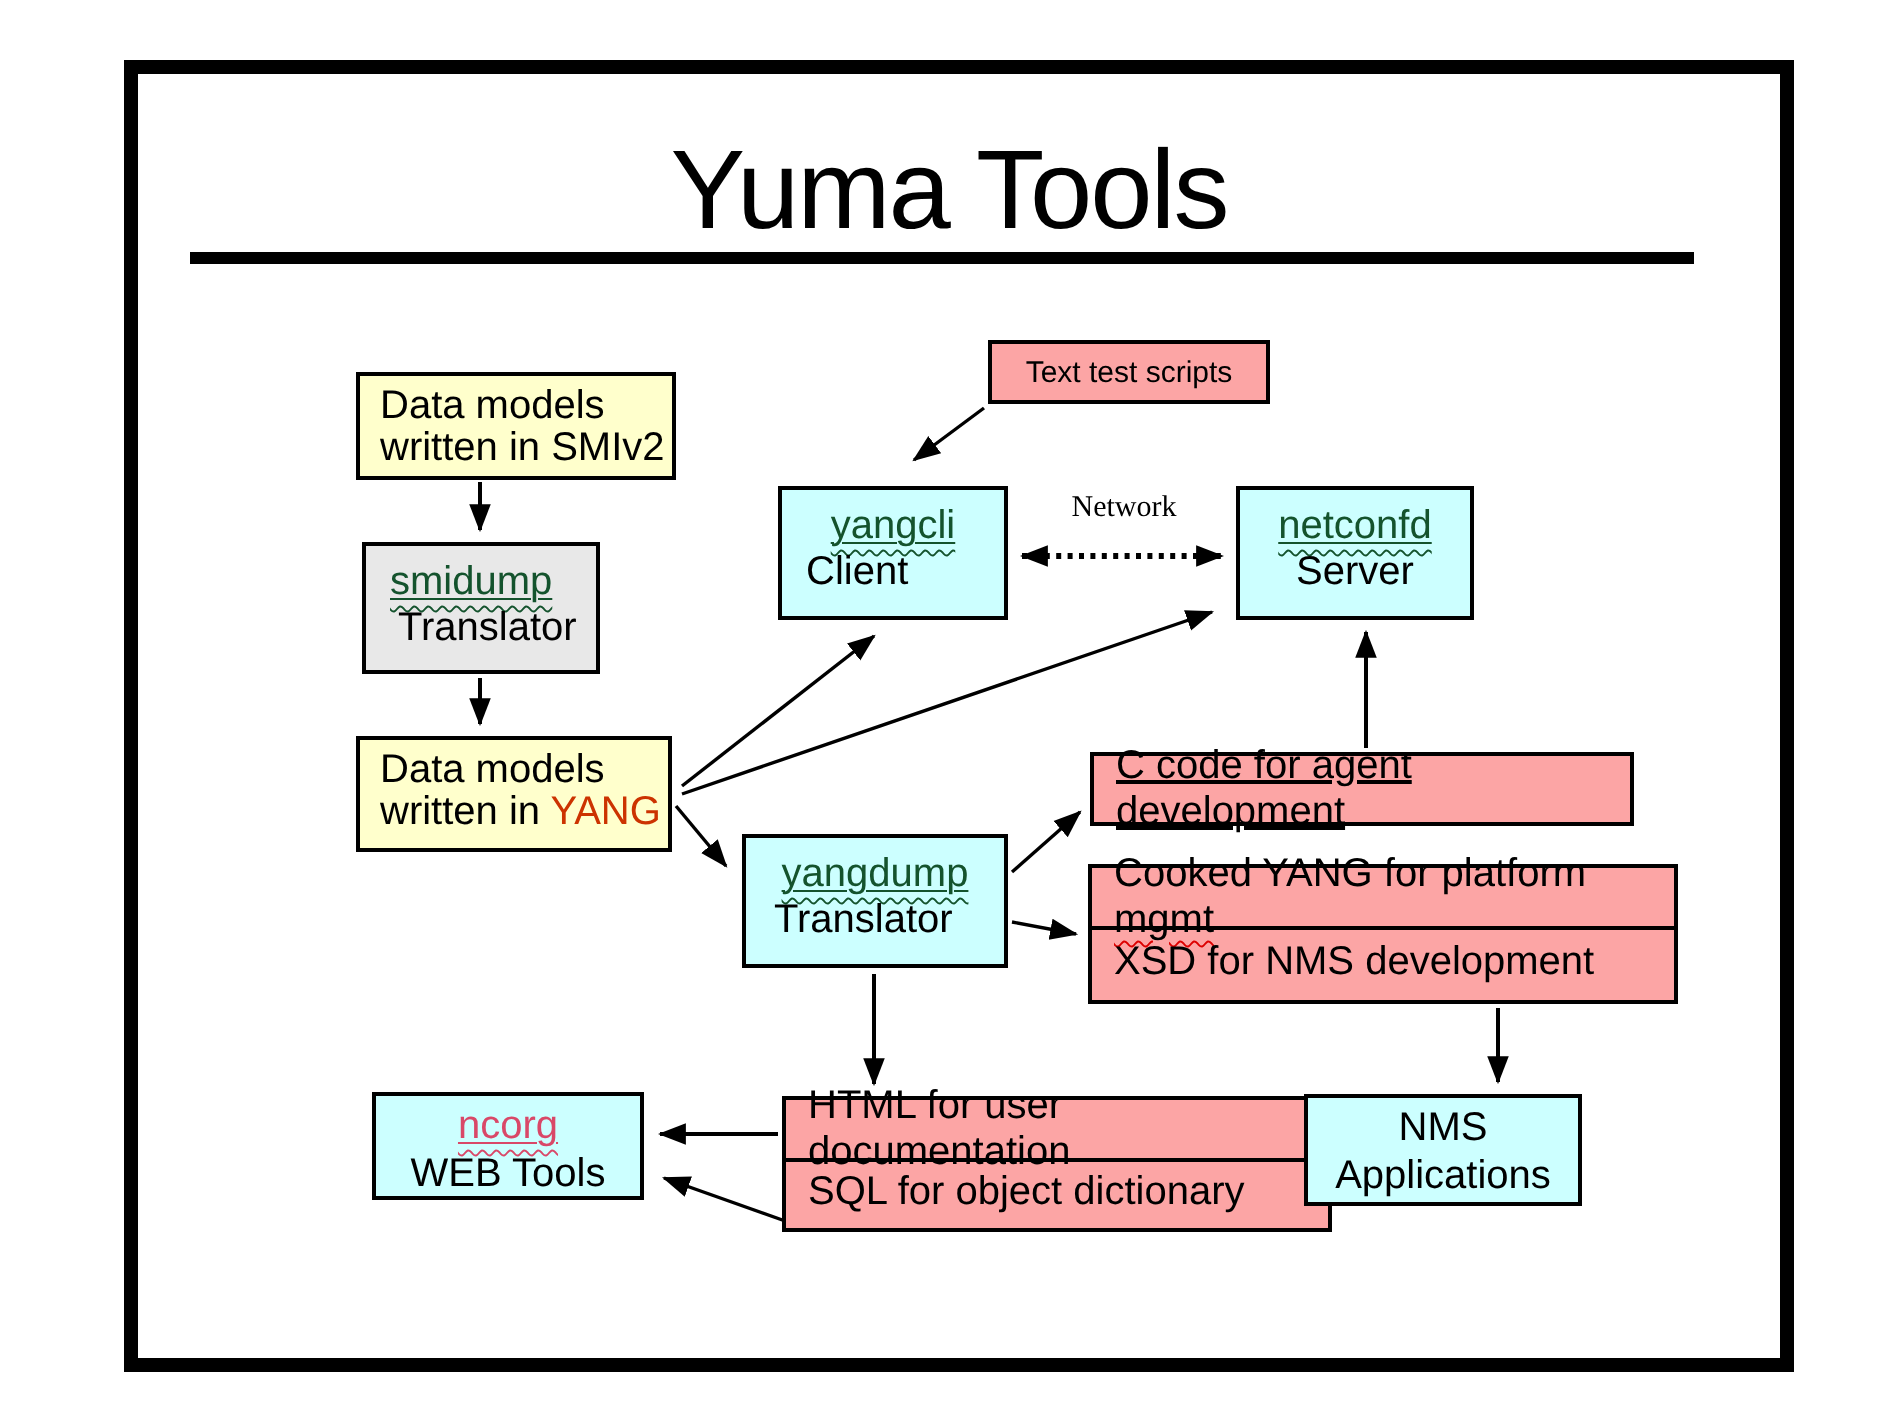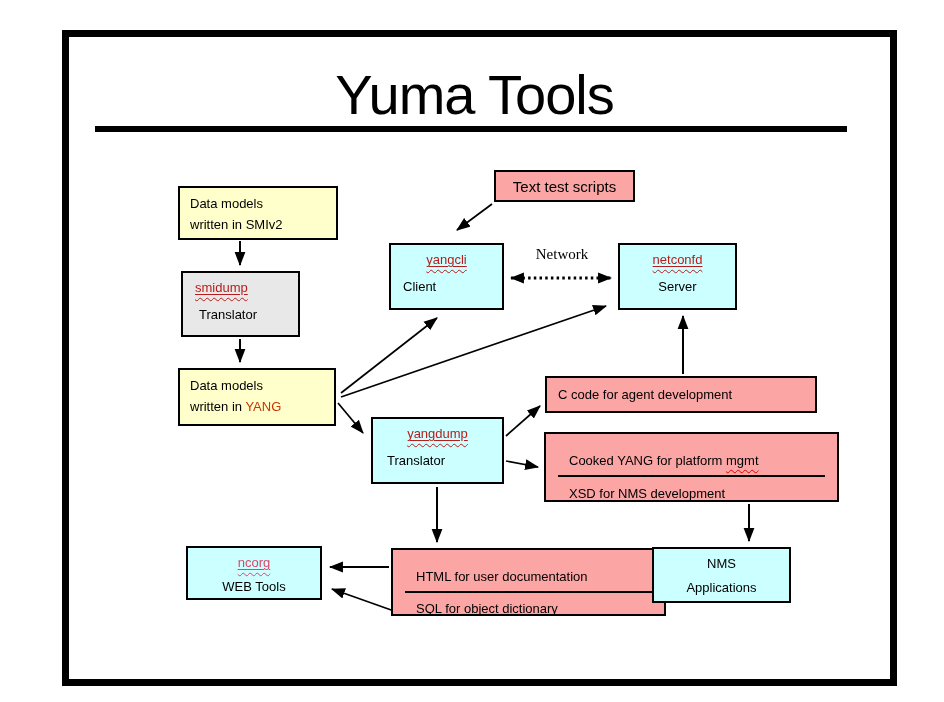--- a/index.html
+++ b/index.html
@@ -5,45 +5,45 @@
   html,body{margin:0;padding:0;background:#ffffff;}
   body{width:944px;height:702px;position:relative;overflow:hidden;
        font-family:"Liberation Sans",sans-serif;color:#000;}
   .abs{position:absolute;box-sizing:border-box;}
   #slide{left:62px;top:30px;width:835px;height:656px;border:7px solid #000;background:#fff;}
   #title{left:62px;top:62px;width:825px;text-align:center;font-size:56px;letter-spacing:-1px;}
   #title-rule{left:95px;top:126px;width:752px;height:6px;background:#000;}
   #connectors{left:0;top:0;width:944px;height:702px;pointer-events:none;}
   #connectors line{stroke:#000;}
 
-  .box{position:absolute;box-sizing:border-box;border:2px solid #000;font-size:13px;}
+  .box{position:absolute;box-sizing:border-box;border:2px solid #000;font-size:20px;}
   .bg-yellow{background:#ffffcc;}
   .bg-gray{background:#e8e8e8;}
   .bg-cyan{background:#ccffff;}
   .bg-white{background:#fca5a5;}
 
   .pad-text{padding:5px 0 0 10px;line-height:21px;}
   .tool .tool-name{display:block;margin-top:7px;text-align:center;}
-  .tool .tool-role{display:block;margin-top:12px;}
+  .tool .tool-role{display:block;margin-top:0;}
   .role-left{margin-left:12px;}
   .role-center{text-align:center;}
   #box-smidump .tool-name{text-align:left;margin-left:12px;}
   #box-smidump .tool-role{margin-left:16px;}
 
   .link{text-decoration:underline;text-decoration-thickness:1px;text-underline-offset:2px;cursor:pointer;}
   .link .wavy{text-decoration:underline wavy;text-decoration-thickness:1px;text-underline-offset:5px;}
-  .link-red{color:#b91c1c;}
+  .link-red{color:#14532d;}
   .link-pink{color:#d94868;}
   .hl-red{color:#cc3300;}
   .misspell{text-decoration:underline wavy #dd0000;text-decoration-thickness:1px;text-underline-offset:4px;}
 
   .row{display:flex;align-items:center;padding-left:11px;box-sizing:border-box;}
-  .stack{padding:12px;}
+  .stack{padding:0;}
   .stack .row + .row{border-top:2px solid #000;}
-  #box-ccode{display:flex;align-items:center;padding-left:11px;}
+  #box-ccode{display:flex;align-items:center;padding-left:11px;text-decoration:underline;}
   .center2{text-align:center;padding-top:3px;line-height:24px;}
   #network-label{left:508px;top:246px;width:108px;text-align:center;
                  font-family:"Liberation Serif",serif;font-size:15px;}
   #box-testscripts{display:flex;align-items:center;justify-content:center;font-size:15px;}
 </style>
 </head>
 <body>
 
 <div id="slide" class="abs"></div>
 

